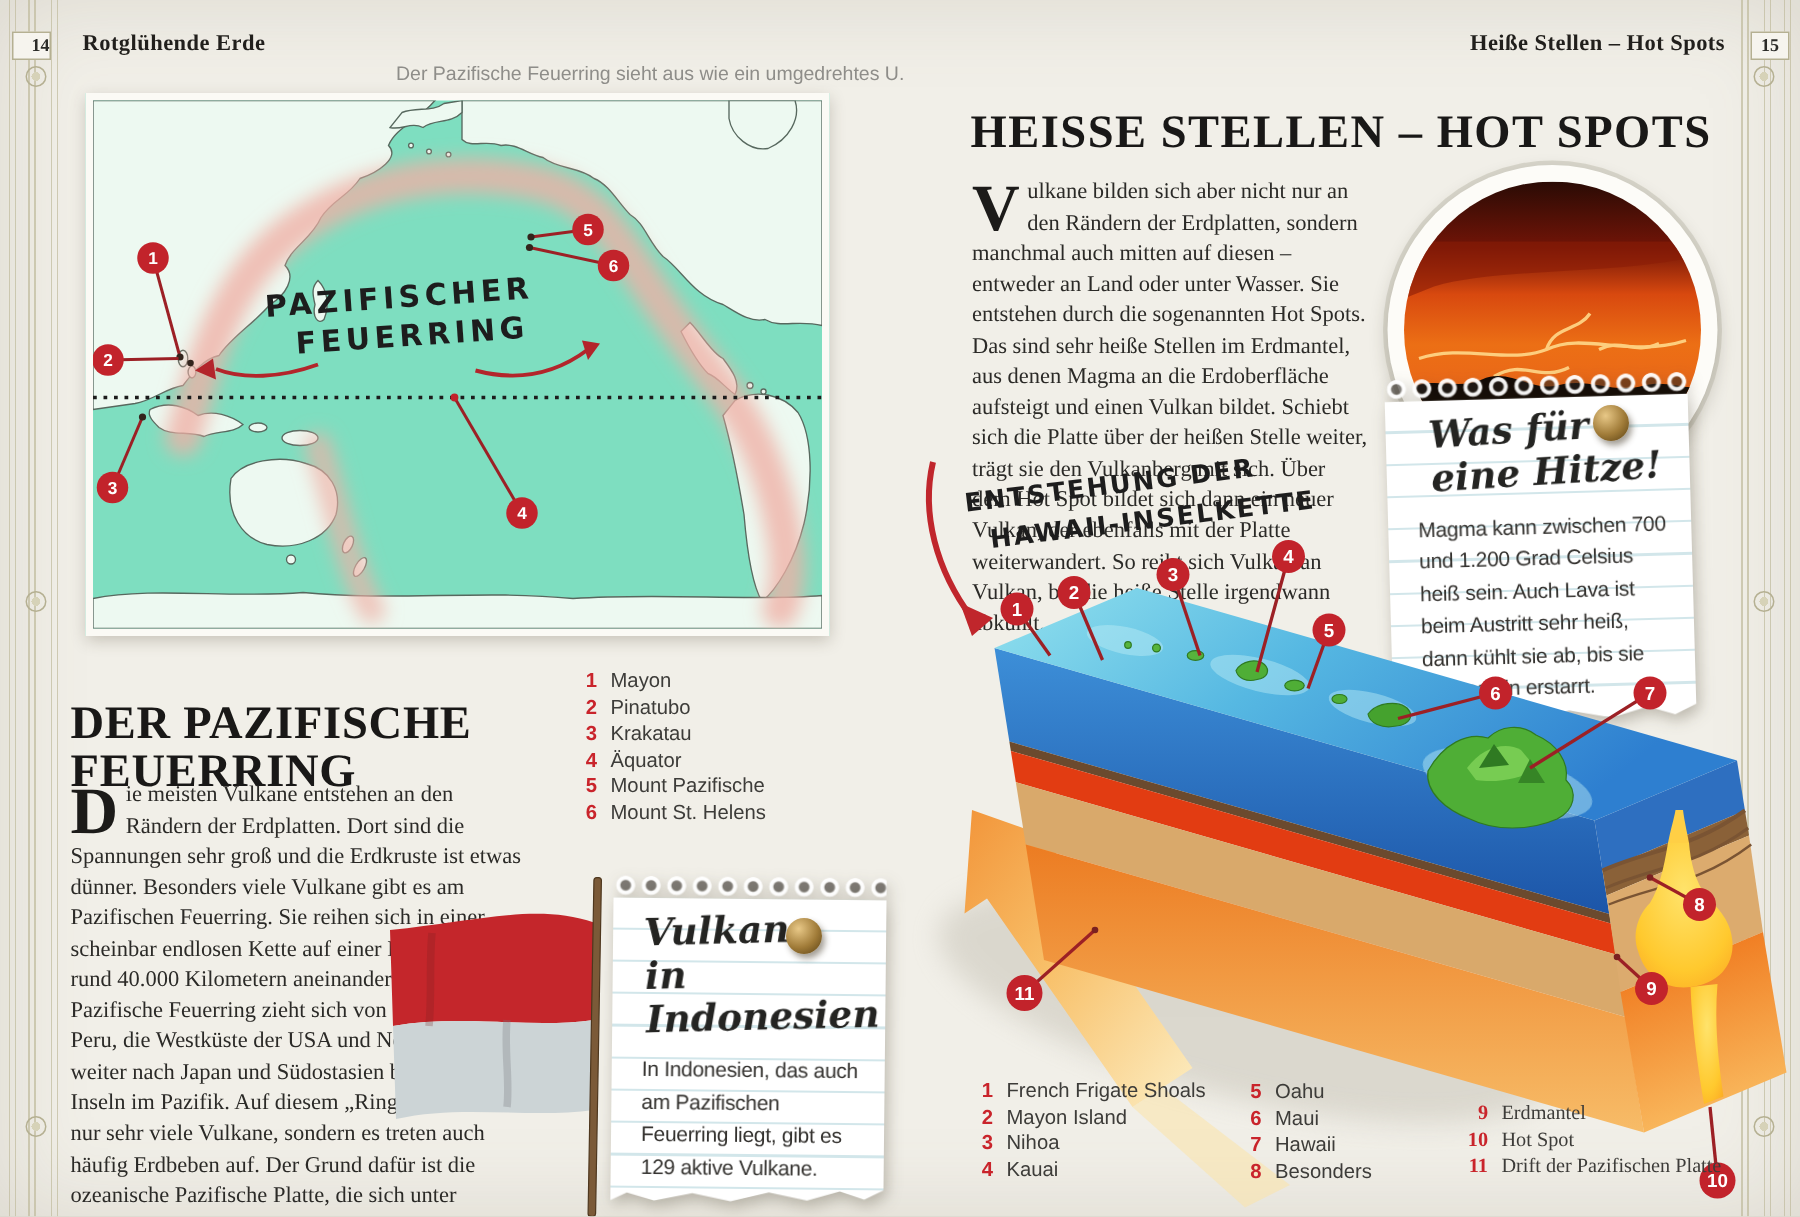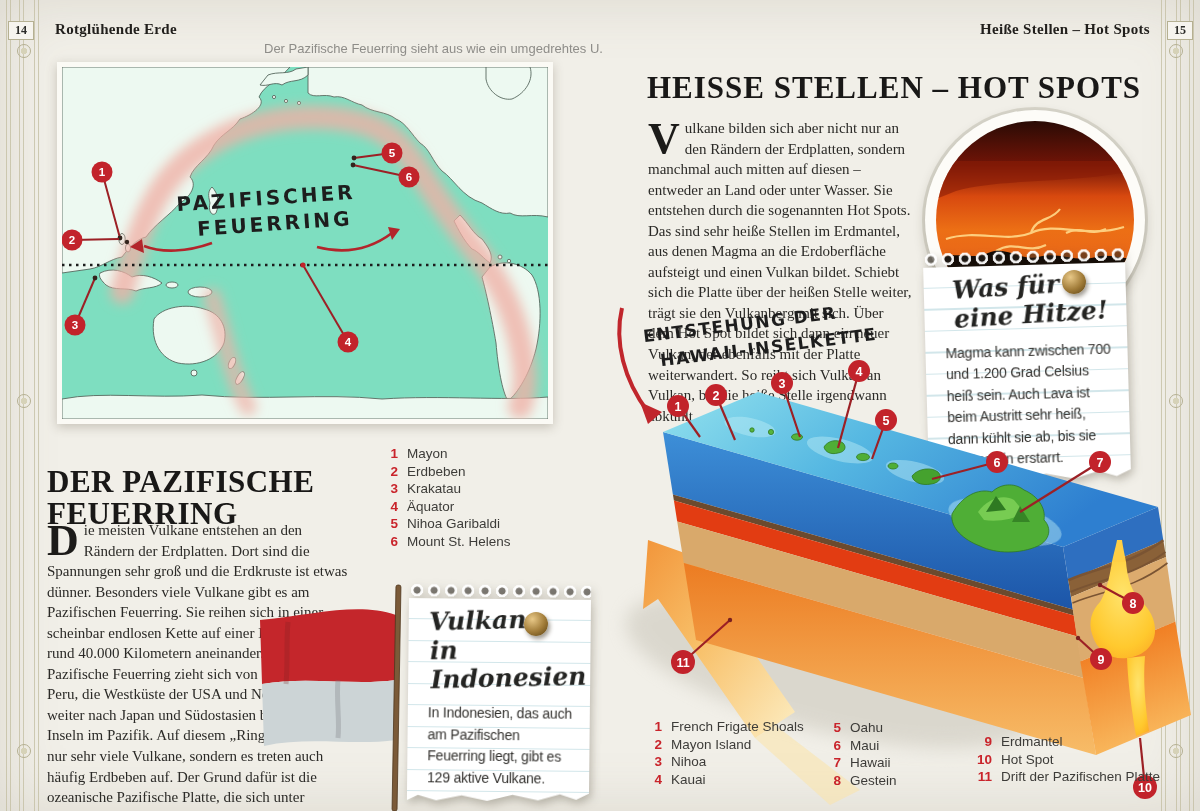--- a/index.html
+++ b/index.html
@@ -67,21 +67,21 @@
 
   <div class="side-border left"></div>
   <div class="side-border right"></div>
   <div class="ornament" style="left:17px;top:44px;"></div>
   <div class="ornament" style="left:17px;top:394px;"></div>
   <div class="ornament" style="left:17px;top:744px;"></div>
   <div class="ornament" style="right:17px;top:44px;"></div>
   <div class="ornament" style="right:17px;top:394px;"></div>
   <div class="ornament" style="right:17px;top:744px;"></div>
 
-  <div class="pagenum" style="left:8px;">14</div>
+  <div class="pagenum" style="left:8px;text-align:right;">14</div>
   <div class="chapter" style="left:55px;">Rotglühende Erde</div>
   <div class="chapter" style="left:905px;width:245px;text-align:right;">Heiße Stellen – Hot Spots</div>
   <div class="pagenum" style="left:1167px;">15</div>
   <div class="map-caption" style="left:264px;top:41px;">Der Pazifische Feuerring sieht aus wie ein umgedrehtes U.</div>
 
   <div class="map-panel">
     <svg viewBox="0 0 486 352" preserveAspectRatio="none">
       <defs>
           <filter id="blurRing" x="-30%" y="-30%" width="160%" height="160%">
             <feGaussianBlur stdDeviation="6"></feGaussianBlur>
@@ -176,24 +176,24 @@
   <div class="headline" style="left:47px;top:466px;">
     <div>DER PAZIFISCHE</div>
     <div>FEUERRING</div>
   </div>
   <div class="bodycopy" style="left:47px;top:520px;width:306px;">
     <span class="dropcap">D</span><span>ie meisten Vulkane entstehen an den Rändern der Erdplatten. Dort sind die Spannungen sehr groß und die Erdkruste ist etwas dünner. Besonders viele Vulkane gibt es am Pazifischen Feuerring. Sie reihen sich in einer scheinbar endlosen Kette auf einer Länge von rund 40.000 Kilometern aneinander. Der Pazifische Feuerring zieht sich von Chile über Peru, die Westküste der USA und Nordalaska weiter nach Japan und Südostasien bis zu den Inseln im Pazifik. Auf diesem „Ring“ gibt es nicht nur sehr viele Vulkane, sondern es treten auch häufig Erdbeben auf. Der Grund dafür ist die ozeanische Pazifische Platte, die sich unter mehrere kontinentale Platten schiebt.</span>
   </div>
 
   <div class="legend" style="left:384px;top:445px;">
     <div class="row"><span class="n">1</span><span>Mayon</span></div>
-    <div class="row"><span class="n">2</span><span>Erdbeben</span></div>
+    <div class="row"><span class="n">2</span><span>Pinatubo</span></div>
     <div class="row"><span class="n">3</span><span>Krakatau</span></div>
     <div class="row"><span class="n">4</span><span>Äquator</span></div>
-    <div class="row"><span class="n">5</span><span>Nihoa Garibaldi</span></div>
+    <div class="row"><span class="n">5</span><span>Mount Pazifische</span></div>
     <div class="row"><span class="n">6</span><span>Mount St. Helens</span></div>
   </div>
 
   <svg class="flag-svg" viewBox="0 0 162 231">
     <path d="M148,35 C110,22 70,34 12,40 L14,104 C60,96 105,106 148,100 Z" fill="#c4262b"></path>
     <path d="M14,104 C60,96 105,106 148,100 L148,160 C105,166 60,156 16,166 Z" fill="#ccd4d6"></path>
     <path d="M40,42 C38,62 40,84 38,104" stroke="rgba(120,30,30,.25)" stroke-width="5" fill="none"></path>
     <path d="M90,100 C88,120 92,140 90,158" stroke="rgba(120,120,125,.3)" stroke-width="5" fill="none"></path>
     <rect x="146" y="5" width="5" height="226" rx="2" fill="#7b5a38" stroke="#4e371e" stroke-width="0.8" transform="rotate(1 148 118)"></rect>
   </svg>
@@ -413,21 +413,21 @@
   <div class="legend" style="left:648px;top:718px;">
     <div class="row"><span class="n">1</span><span>French Frigate Shoals</span></div>
     <div class="row"><span class="n">2</span><span>Mayon Island</span></div>
     <div class="row"><span class="n">3</span><span>Nihoa</span></div>
     <div class="row"><span class="n">4</span><span>Kauai</span></div>
   </div>
   <div class="legend" style="left:827px;top:719px;">
     <div class="row"><span class="n">5</span><span>Oahu</span></div>
     <div class="row"><span class="n">6</span><span>Maui</span></div>
     <div class="row"><span class="n">7</span><span>Hawaii</span></div>
-    <div class="row"><span class="n">8</span><span>Gestein</span></div>
-  </div>
-  <div class="legend wide" style="left:972px;top:733px;">
+    <div class="row"><span class="n">8</span><span>Besonders</span></div>
+  </div>
+  <div class="legend wide" style="left:972px;top:733px;font-family:Liberation Serif, serif;">
     <div class="row"><span class="n">9</span><span>Erdmantel</span></div>
     <div class="row"><span class="n">10</span><span>Hot Spot</span></div>
     <div class="row"><span class="n">11</span><span>Drift der Pazifischen Platte</span></div>
   </div>
 
 </div>
 
 </body></html>

